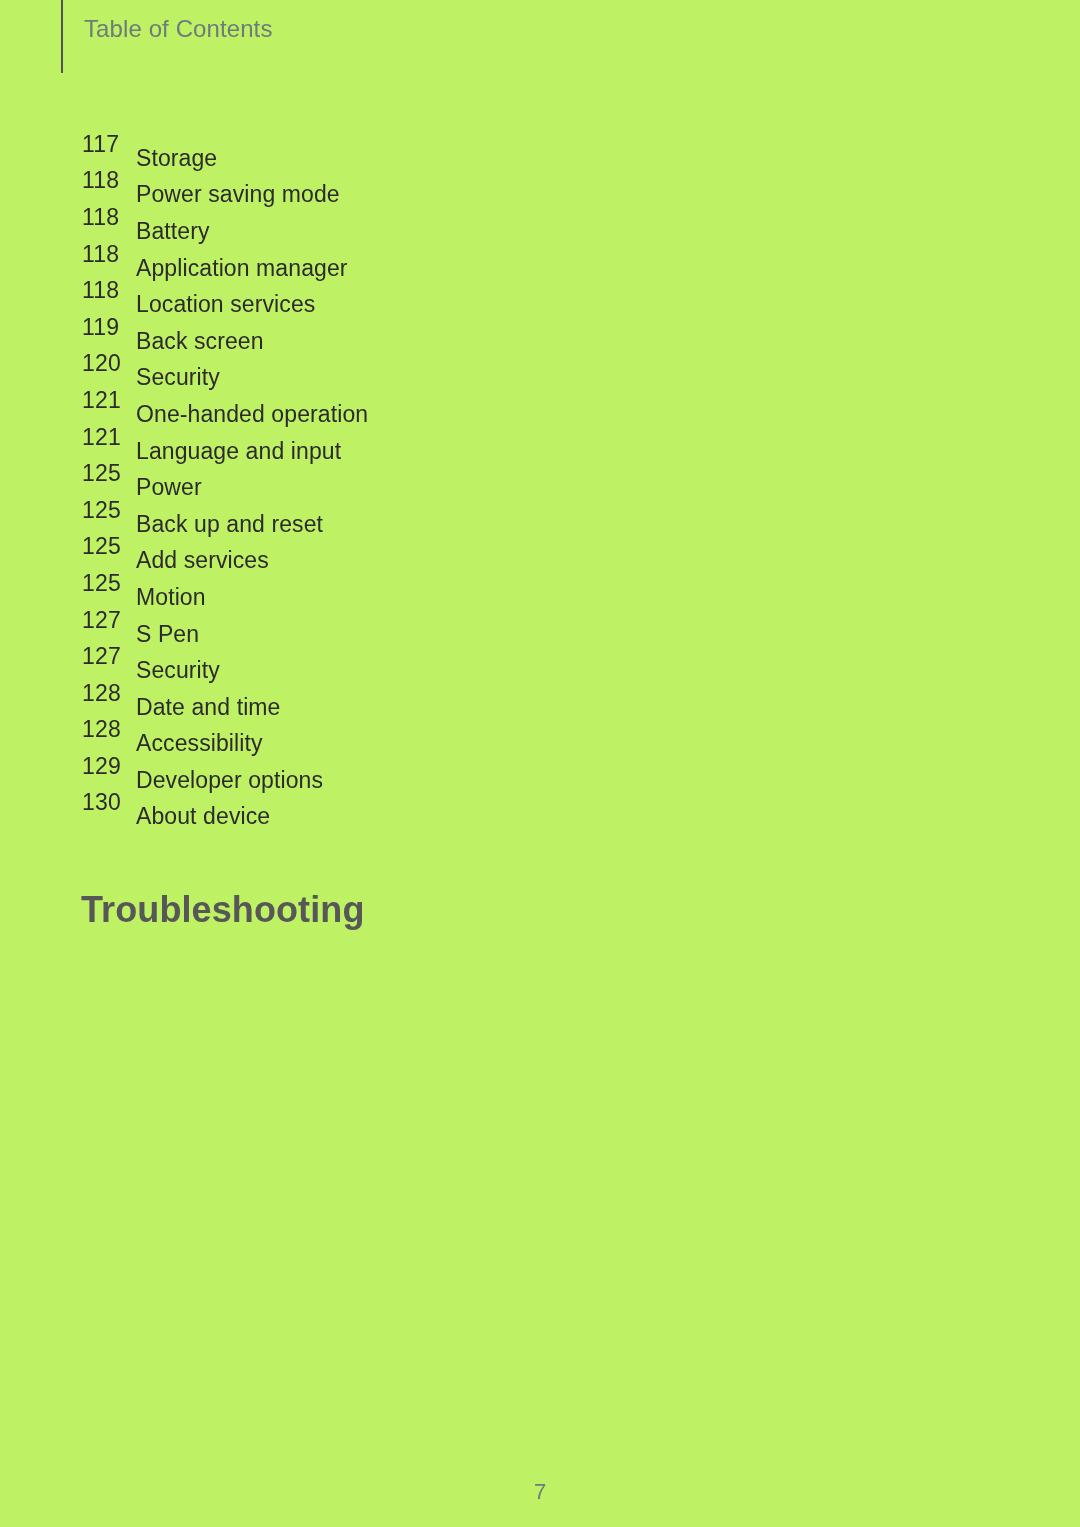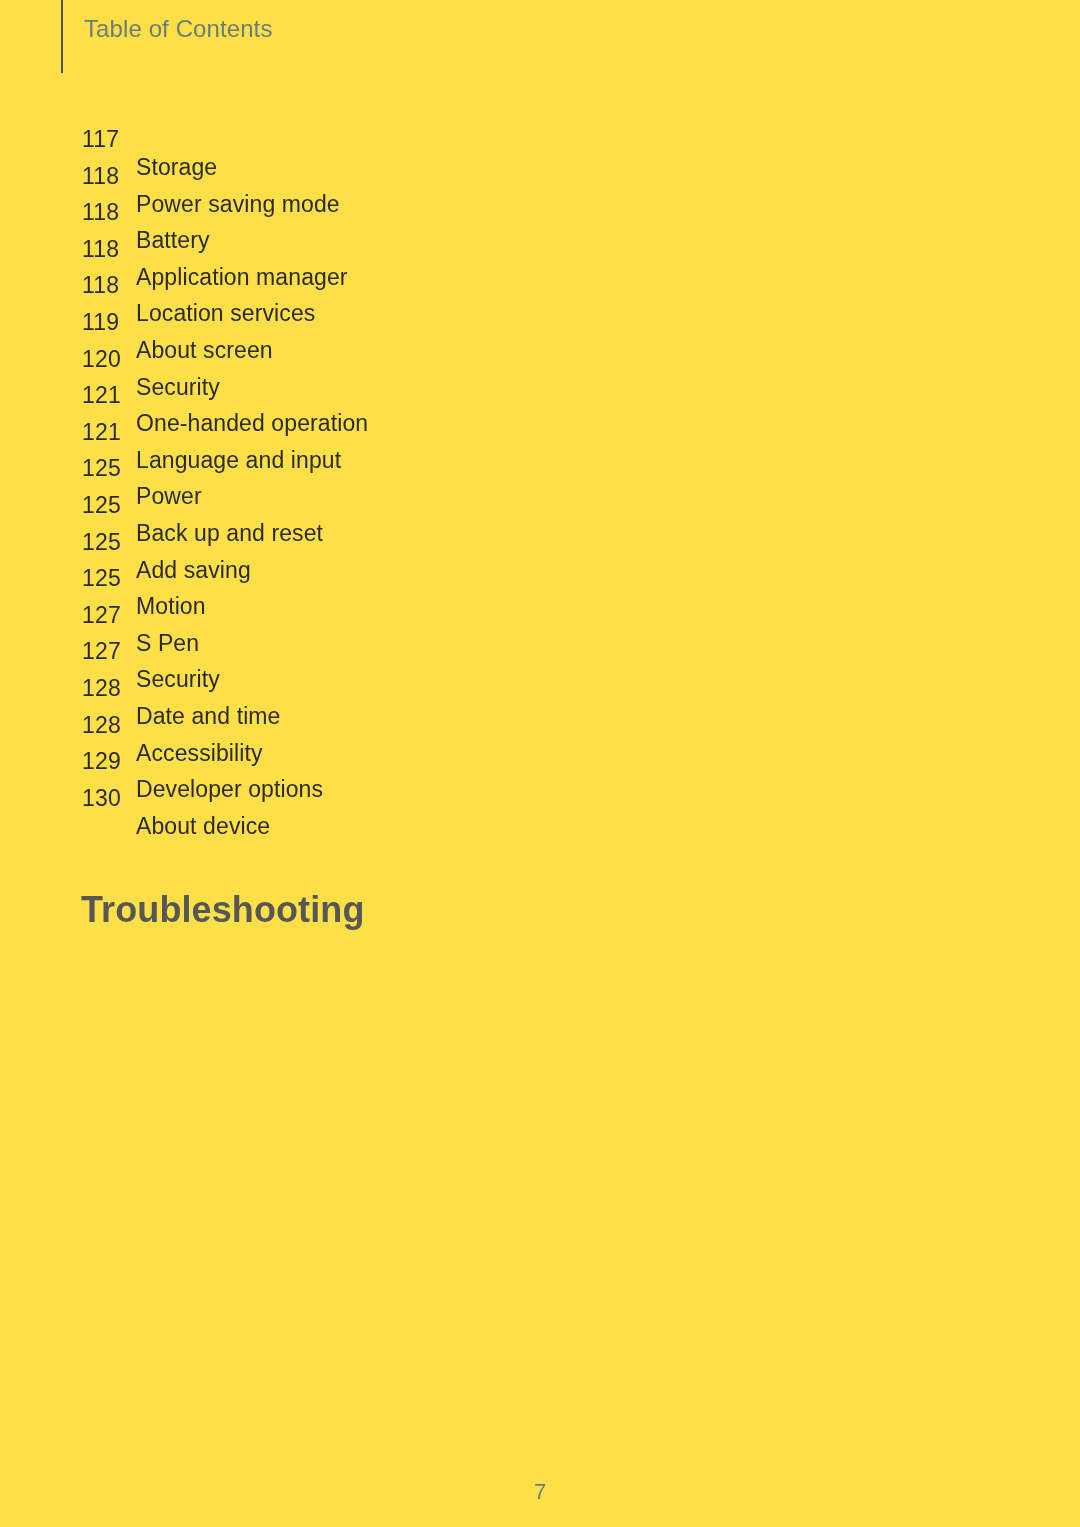--- a/index.html
+++ b/index.html
@@ -11,21 +11,21 @@
     width: 1080px;
     height: 1527px;
     position: relative;
     font-family: "Liberation Sans", sans-serif;
     -webkit-font-smoothing: antialiased;
   }
 
   .page {
     position: absolute;
     inset: 0;
-    background: #fde047;
+    background: #bef264;
   }
 
   
   .header {
     position: absolute;
     top: 0;
     left: 61px;
     height: 73px;
     display: flex;
     align-items: center;
@@ -47,21 +47,21 @@
   }
 
   
   .toc {
     position: absolute;
     top: 126px;
     left: 82px;
   }
   .toc-row {
     display: flex;
-    align-items: flex-start;
+    align-items: center;
     height: 36.6px;
     white-space: nowrap;
   }
   .toc-page {
     width: 54px;
     flex: 0 0 54px;
     font-size: 23px;
     color: #2c2a2b;
     letter-spacing: 0.2px;
   }
@@ -122,21 +122,21 @@
       <div class="toc-row">
         <span class="toc-page">118</span>
         <span class="toc-label">Application manager</span>
       </div>
       <div class="toc-row">
         <span class="toc-page">118</span>
         <span class="toc-label">Location services</span>
       </div>
       <div class="toc-row">
         <span class="toc-page">119</span>
-        <span class="toc-label">About screen</span>
+        <span class="toc-label">Back screen</span>
       </div>
       <div class="toc-row">
         <span class="toc-page">120</span>
         <span class="toc-label">Security</span>
       </div>
       <div class="toc-row">
         <span class="toc-page">121</span>
         <span class="toc-label">One-handed operation</span>
       </div>
       <div class="toc-row">
@@ -146,21 +146,21 @@
       <div class="toc-row">
         <span class="toc-page">125</span>
         <span class="toc-label">Power</span>
       </div>
       <div class="toc-row">
         <span class="toc-page">125</span>
         <span class="toc-label">Back up and reset</span>
       </div>
       <div class="toc-row">
         <span class="toc-page">125</span>
-        <span class="toc-label">Add saving</span>
+        <span class="toc-label">Add services</span>
       </div>
       <div class="toc-row">
         <span class="toc-page">125</span>
         <span class="toc-label">Motion</span>
       </div>
       <div class="toc-row">
         <span class="toc-page">127</span>
         <span class="toc-label">S Pen</span>
       </div>
       <div class="toc-row">

